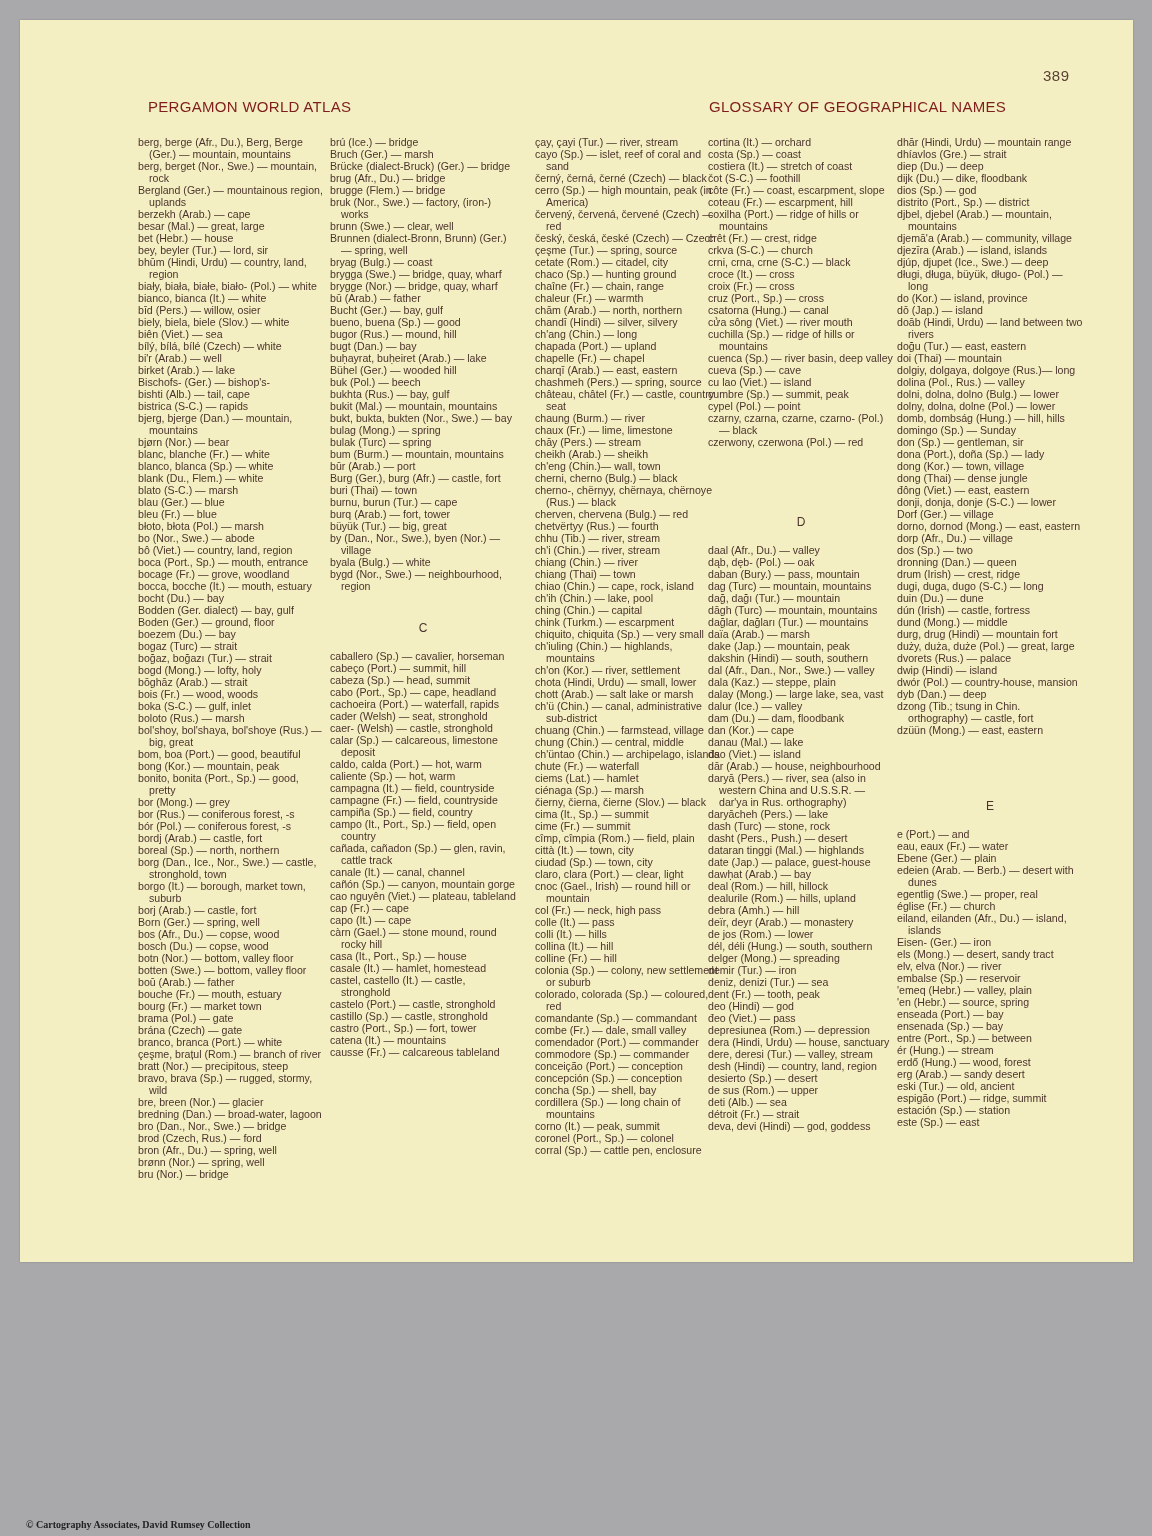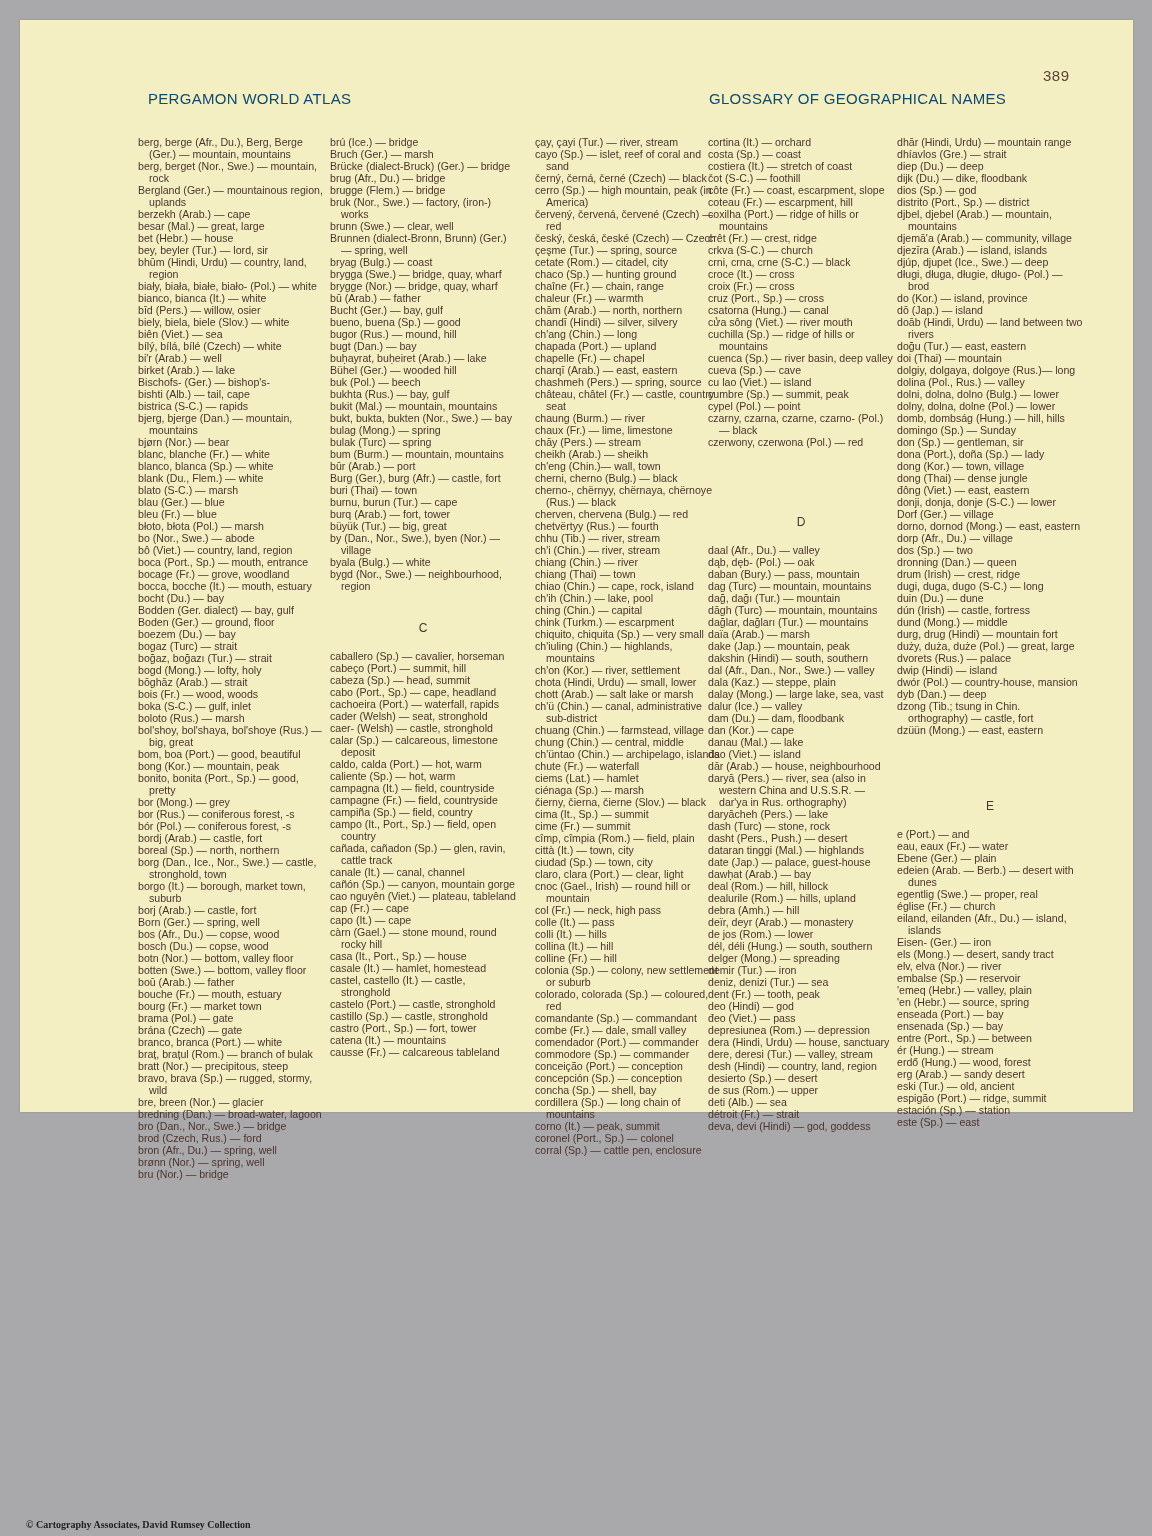--- a/index.html
+++ b/index.html
@@ -4,31 +4,31 @@
 <style>
   html, body { margin: 0; padding: 0; }
   body {
     width: 1152px; height: 1536px;
     background: #a9a8ab;
     position: relative; overflow: hidden;
     font-family: "Liberation Sans", sans-serif;
   }
   .page {
     position: absolute; left: 20px; top: 20px;
-    width: 1113px; height: 1092px;
+    width: 1113px; height: 1242px;
     background: #f4efc2;
     box-shadow: 0 0 2px rgba(0,0,0,0.2);
   }
   .page-number {
     position: absolute; left: 1023px; top: 47px;
     font-size: 15px; color: #5a3f35; letter-spacing: 0.5px;
   }
   .running-head {
-    position: absolute; top: 70px;
-    font-size: 15px; color: #0c4a6e; letter-spacing: 0.3px;
+    position: absolute; top: 78px;
+    font-size: 15px; color: #7f1d1d; letter-spacing: 0.3px;
   }
   .rh-left { left: 128px; }
   .rh-right { left: 689px; }
   .col {
     position: absolute; top: 116px;
     width: 186px;
     font-size: 10.6px; line-height: 12px;
     color: #4b342c;
   }
   .c1 { left: 118px; }
@@ -120,21 +120,21 @@
         <p class="entry">bos (Afr., Du.) — copse, wood</p>
         <p class="entry">bosch (Du.) — copse, wood</p>
         <p class="entry">botn (Nor.) — bottom, valley floor</p>
         <p class="entry">botten (Swe.) — bottom, valley floor</p>
         <p class="entry">boū (Arab.) — father</p>
         <p class="entry">bouche (Fr.) — mouth, estuary</p>
         <p class="entry">bourg (Fr.) — market town</p>
         <p class="entry">brama (Pol.) — gate</p>
         <p class="entry">brána (Czech) — gate</p>
         <p class="entry">branco, branca (Port.) — white</p>
-        <p class="entry">braț, brațul (Rom.) — branch of bulak</p>
+        <p class="entry">çeşme, brațul (Rom.) — branch of river</p>
         <p class="entry">bratt (Nor.) — precipitous, steep</p>
         <p class="entry">bravo, brava (Sp.) — rugged, stormy, wild</p>
         <p class="entry">bre, breen (Nor.) — glacier</p>
         <p class="entry">bredning (Dan.) — broad-water, lagoon</p>
         <p class="entry">bro (Dan., Nor., Swe.) — bridge</p>
         <p class="entry">brod (Czech, Rus.) — ford</p>
         <p class="entry">bron (Afr., Du.) — spring, well</p>
         <p class="entry">brønn (Nor.) — spring, well</p>
         <p class="entry">bru (Nor.) — bridge</p>
       </div>
@@ -373,21 +373,21 @@
         <p class="entry">dhār (Hindi, Urdu) — mountain range</p>
         <p class="entry">dhíavlos (Gre.) — strait</p>
         <p class="entry">diep (Du.) — deep</p>
         <p class="entry">dijk (Du.) — dike, floodbank</p>
         <p class="entry">dios (Sp.) — god</p>
         <p class="entry">distrito (Port., Sp.) — district</p>
         <p class="entry">djbel, djebel (Arab.) — mountain, mountains</p>
         <p class="entry">djemā'a (Arab.) — community, village</p>
         <p class="entry">djezīra (Arab.) — island, islands</p>
         <p class="entry">djúp, djupet (Ice., Swe.) — deep</p>
-        <p class="entry">długi, długa, długie, długo- (Pol.) — brod</p>
+        <p class="entry">długi, długa, büyük, długo- (Pol.) — long</p>
         <p class="entry">do (Kor.) — island, province</p>
         <p class="entry">dō (Jap.) — island</p>
         <p class="entry">doāb (Hindi, Urdu) — land between two rivers</p>
         <p class="entry">doğu (Tur.) — east, eastern</p>
         <p class="entry">doi (Thai) — mountain</p>
         <p class="entry">dolgiy, dolgaya, dolgoye (Rus.)— long</p>
         <p class="entry">dolina (Pol., Rus.) — valley</p>
         <p class="entry">dolni, dolna, dolno (Bulg.) — lower</p>
         <p class="entry">dolny, dolna, dolne (Pol.) — lower</p>
         <p class="entry">domb, dombság (Hung.) — hill, hills</p>

